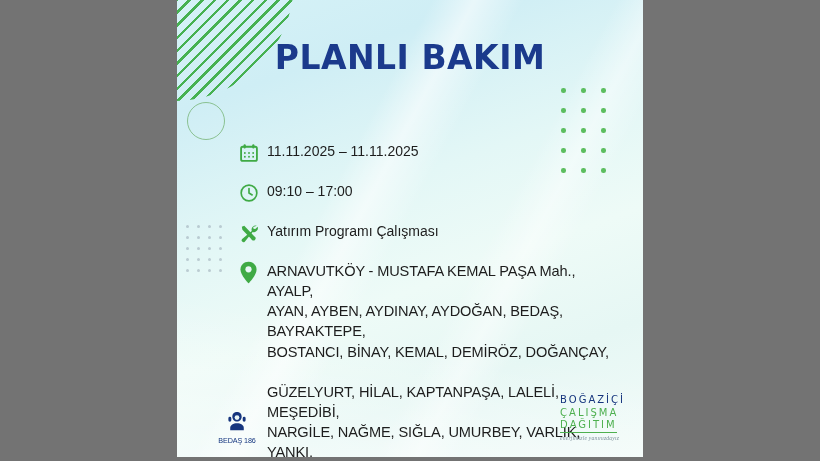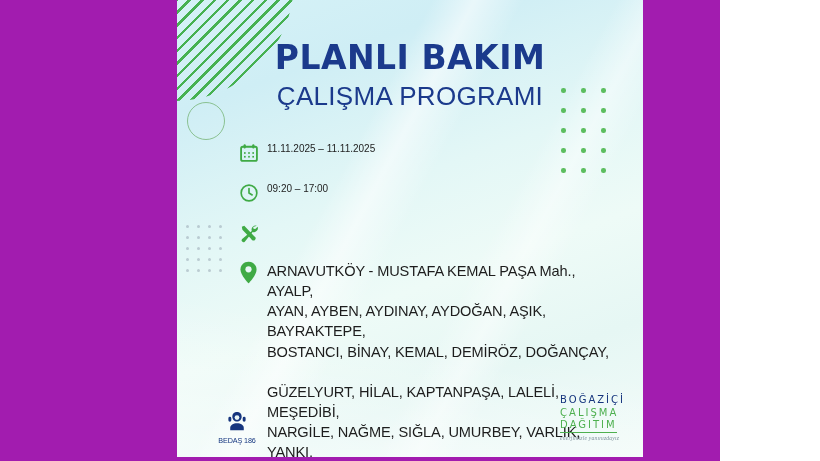--- a/index.html
+++ b/index.html
@@ -8,23 +8,23 @@
     background: #ffffff;
   }
   body {
     width: 820px;
     height: 461px;
     overflow: hidden;
     font-family: "Liberation Sans", sans-serif;
   }
   .stage {
     position: relative;
-    width: 720px;
+    width: 820px;
     height: 461px;
-    background: #a21caf;
+    background: #737373;
   }
 
   
   .card {
     position: absolute;
     left: 177px;
     top: 0px;
     width: 466px;
     height: 457px;
     overflow: hidden;
@@ -148,21 +148,21 @@
   .info-ico {
     flex: 0 0 28px;
     width: 28px;
     height: 24px;
     display: flex;
     align-items: center;
     justify-content: flex-start;
   }
   .info-text {
     font-family: "Liberation Sans", sans-serif;
-    font-size: 10px;
+    font-size: 14px;
     color: #1d1d1d;
     line-height: 1.0;
     padding-top: 3px;
   }
   .addr-row { margin-top: 4px; }
   .addr-row .info-ico { height: 22px; }
   .addr-text {
     font-family: "Liberation Sans", sans-serif;
     font-size: 14.6px;
     color: #1d1d1d;
@@ -277,21 +277,20 @@
         <i></i>
         <i></i>
       <i></i>
         <i></i>
         <i></i>
         <i></i>
     </div>
 
     <div class="title-wrap">
       <div class="title-main">PLANLI BAKIM</div>
-      <div class="title-sub">ÇALIŞMA PROGRAMI</div>
     </div>
 
     <div class="info">
 
       <div class="info-row">
         <span class="info-ico">
           <svg width="20" height="20" viewBox="0 0 24 24" aria-hidden="true">
             <rect x="2.5" y="4.5" width="19" height="17" rx="2" fill="none" stroke="#3faa45" stroke-width="2.2"></rect>
             <rect x="5.5" y="1.5" width="2.6" height="5" rx="1.2" fill="#3faa45"></rect>
             <rect x="15.9" y="1.5" width="2.6" height="5" rx="1.2" fill="#3faa45"></rect>
@@ -306,42 +305,43 @@
         <span class="info-text">11.11.2025 – 11.11.2025</span>
       </div>
 
       <div class="info-row">
         <span class="info-ico">
           <svg width="20" height="20" viewBox="0 0 24 24" aria-hidden="true">
             <circle cx="12" cy="12" r="9.4" fill="none" stroke="#3faa45" stroke-width="2"></circle>
             <path d="M12 6.6 V12 L15.8 14.3" fill="none" stroke="#3faa45" stroke-width="2" stroke-linecap="round" stroke-linejoin="round"></path>
           </svg>
         </span>
-        <span class="info-text">09:20 – 17:00</span>
+        <span class="info-text">09:10 – 17:00</span>
       </div>
 
       <div class="info-row">
         <span class="info-ico">
           <svg width="21" height="21" viewBox="0 0 24 24" aria-hidden="true">
             <path d="M3.2 4.4 L6.0 3.0 L17.4 15.0 A2.6 2.6 0 1 1 14.0 18.2 L3.9 7.6 Z" fill="#3faa45"></path>
             <path d="M20.4 3.2 A4.6 4.6 0 0 0 14.6 9.0 L3.6 18.2 A2.2 2.2 0 0 0 6.6 21.4 L15.6 10.2 A4.6 4.6 0 0 0 21.3 4.2 L18.6 6.9 L16.6 6.5 L16.2 4.6 Z" fill="#3faa45"></path>
           </svg>
         </span>
+        <span class="info-text">Yatırım Programı Çalışması</span>
       </div>
 
       <div class="info-row addr-row">
         <span class="info-ico">
           <svg width="19" height="23" viewBox="0 0 20 26" aria-hidden="true">
             <path d="M10 0.8 C4.8 0.8 0.9 4.7 0.9 9.6 C0.9 16.2 10 25.2 10 25.2 C10 25.2 19.1 16.2 19.1 9.6 C19.1 4.7 15.2 0.8 10 0.8 Z" fill="#3faa45"></path>
             <circle cx="10" cy="9.4" r="3.5" fill="#e8f7f6"></circle>
           </svg>
         </span>
         <span class="addr-text">
           <span>ARNAVUTKÖY - MUSTAFA KEMAL PAŞA Mah., AYALP,</span><br>
-          <span>AYAN, AYBEN, AYDINAY, AYDOĞAN, AŞIK, BAYRAKTEPE,</span><br>
+          <span>AYAN, AYBEN, AYDINAY, AYDOĞAN, BEDAŞ, BAYRAKTEPE,</span><br>
           <span>BOSTANCI, BİNAY, KEMAL, DEMİRÖZ, DOĞANÇAY,</span><br>
           <br>
           <span>GÜZELYURT, HİLAL, KAPTANPAŞA, LALELİ, MEŞEDİBİ,</span><br>
           <span>NARGİLE, NAĞME, SIĞLA, UMURBEY, VARLIK, YANKI,</span><br>
           <br>
           
         </span>
       </div>
 
     </div>

